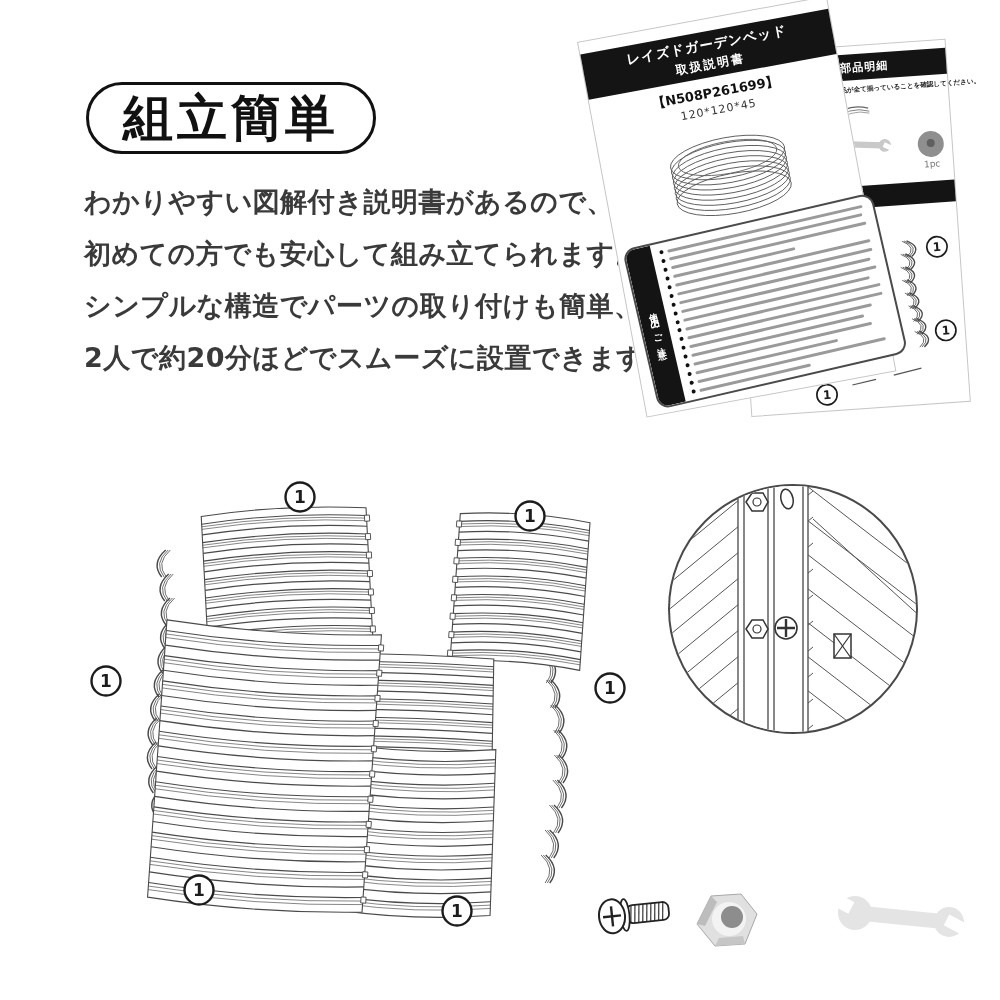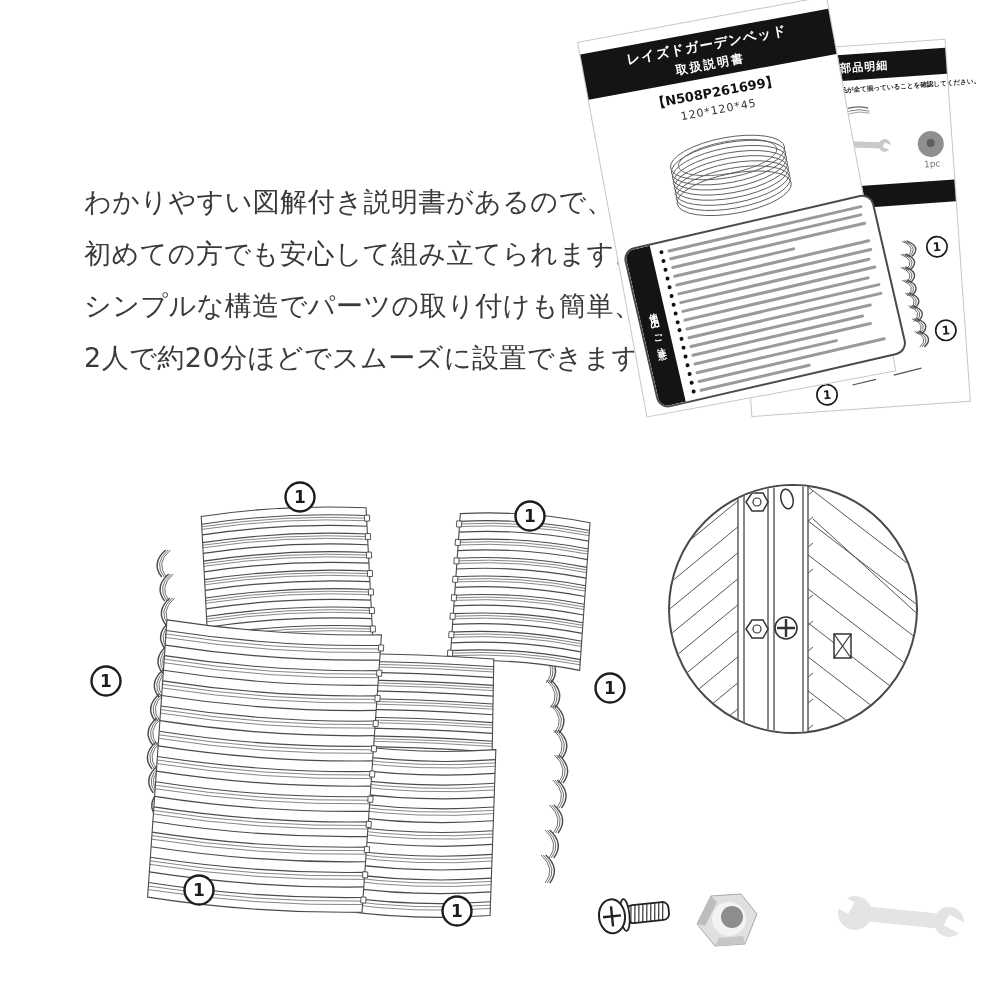--- a/index.html
+++ b/index.html
@@ -3,21 +3,21 @@
 <meta charset="utf-8">
 <style>
   html,body{margin:0;padding:0;background:#fff;}
   .canvas{position:relative;width:1000px;height:1000px;background:#fff;overflow:hidden;
           font-family:"DejaVu Sans","Liberation Sans",sans-serif;color:#1c1c1c;}
   
   .badge{position:absolute;left:86px;top:82px;width:284px;height:66px;border:3px solid #111;
          border-radius:36px;background:#fff;display:flex;align-items:center;justify-content:center;}
   .badge span{font-size:50px;font-weight:900;letter-spacing:4px;color:#111;line-height:1;}
   
-  .desc{position:absolute;left:84px;top:176px;font-size:27px;color:#3a3a3a;font-weight:400;}
+  .desc{position:absolute;left:84px;top:176px;font-size:27px;color:#3a3a3a;font-weight:700;}
   .desc div{height:52px;line-height:52px;letter-spacing:0.5px;}
   
   .page{position:absolute;background:#fff;border:1px solid #c6c6c6;transform-origin:top left;}
   .page-right{left:726px;top:54px;width:218px;height:362px;transform:rotate(-4deg);z-index:1;}
   .page-front{left:577px;top:42px;width:252px;height:380px;transform:rotate(-10.5deg);z-index:3;}
   .tri{position:absolute;left:694px;top:40px;z-index:2;}
   .band{background:#141414;color:#fff;}
   .band1{height:26px;margin-top:8px;display:flex;align-items:center;}
   .band1 span{font-size:11px;font-weight:bold;margin-left:112px;letter-spacing:1px;}
   .check{font-size:8px;font-weight:bold;color:#222;margin:5px 0 0 104px;white-space:nowrap;
@@ -48,20 +48,23 @@
   .brow i{width:4px;height:4px;border-radius:50%;background:#111;flex:none;}
   .brow b{height:3px;background:#9a9a9a;border-radius:2px;display:block;}
   
   #diag{position:absolute;left:55px;top:448px;z-index:0;}
 </style>
 </head>
 <body>
 
 <div class="canvas">
 
+  <div class="badge">
+    <span>組立簡単</span>
+  </div>
 
   <div class="desc">
     <div>わかりやすい図解付き説明書があるので、</div>
     <div>初めての方でも安心して組み立てられます。</div>
     <div>シンプルな構造でパーツの取り付けも簡単、</div>
     <div>2人で約20分ほどでスムーズに設置できます。</div>
   </div>
 
   <div class="page page-right">
     <div class="band band1">

